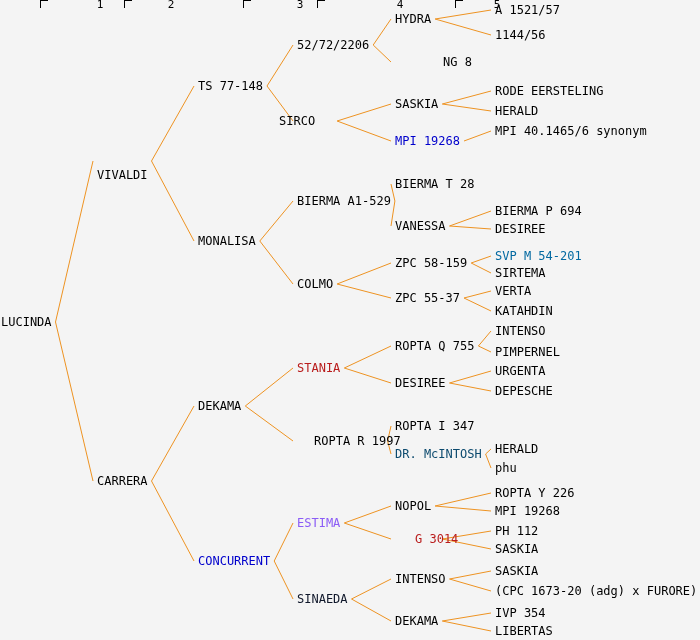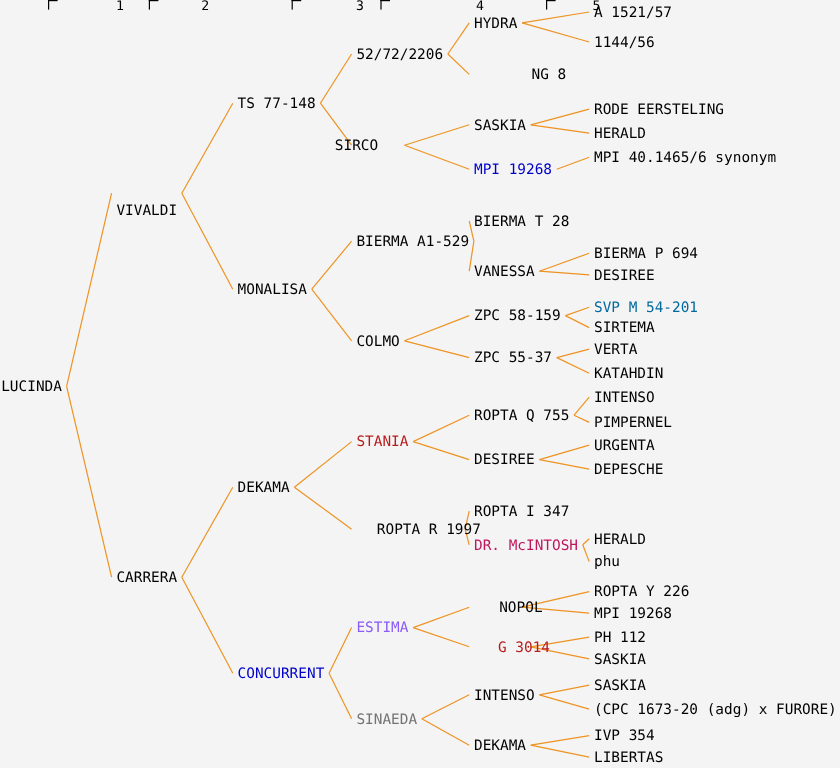--- a/index.html
+++ b/index.html
@@ -126,34 +126,34 @@
       <span class="node" data-interactable="false" style="left: 198px; top: 234px; color: rgb(0, 0, 0);">MONALISA</span>
       <span class="node" data-interactable="false" style="left: 198px; top: 399px; color: rgb(0, 0, 0);">DEKAMA</span>
       <span class="node" data-interactable="true" style="left: 198px; top: 554px; color: rgb(0, 0, 204);">CONCURRENT</span>
       <span class="node" data-interactable="false" style="left: 297px; top: 38px; color: rgb(0, 0, 0);">52/72/2206</span>
       <span class="node" data-interactable="false" style="left: 279px; top: 114px; color: rgb(0, 0, 0); text-align: center;">SIRCO</span>
       <span class="node" data-interactable="false" style="left: 297px; top: 194px; color: rgb(0, 0, 0);">BIERMA A1-529</span>
       <span class="node" data-interactable="false" style="left: 297px; top: 277px; color: rgb(0, 0, 0);">COLMO</span>
       <span class="node" data-interactable="false" style="left: 297px; top: 361px; color: #b91c1c;">STANIA</span>
       <span class="node" data-interactable="false" style="left: 297px; top: 434px; color: rgb(0, 0, 0); margin-left: 17px;">ROPTA R 1997</span>
       <span class="node" data-interactable="false" style="left: 297px; top: 516px; color: #8b5cf6;">ESTIMA</span>
-      <span class="node" data-interactable="false" style="left: 297px; top: 592px; color: #737373;">SINAEDA</span>
+      <span class="node" data-interactable="false" style="left: 297px; top: 592px; color: #0f172a;">SINAEDA</span>
       <span class="node" data-interactable="false" style="left: 395px; top: 12px; color: rgb(0, 0, 0);">HYDRA</span>
       <span class="node" data-interactable="false" style="left: 395px; top: 55px; color: rgb(0, 0, 0); padding-left: 48px;">NG 8</span>
       <span class="node" data-interactable="false" style="left: 395px; top: 97px; color: rgb(0, 0, 0);">SASKIA</span>
       <span class="node" data-interactable="true" style="left: 395px; top: 134px; color: rgb(0, 0, 204);">MPI 19268</span>
       <span class="node" data-interactable="false" style="left: 395px; top: 177px; color: rgb(0, 0, 0);">BIERMA T 28</span>
       <span class="node" data-interactable="false" style="left: 395px; top: 219px; color: rgb(0, 0, 0);">VANESSA</span>
       <span class="node" data-interactable="false" style="left: 395px; top: 256px; color: rgb(0, 0, 0);">ZPC 58-159</span>
       <span class="node" data-interactable="false" style="left: 395px; top: 291px; color: rgb(0, 0, 0);">ZPC 55-37</span>
       <span class="node" data-interactable="false" style="left: 395px; top: 339px; color: rgb(0, 0, 0);">ROPTA Q 755</span>
       <span class="node" data-interactable="false" style="left: 395px; top: 376px; color: rgb(0, 0, 0);">DESIREE</span>
       <span class="node" data-interactable="false" style="left: 395px; top: 419px; color: rgb(0, 0, 0);">ROPTA I 347</span>
-      <span class="node" data-interactable="false" style="left: 395px; top: 447px; color: #be185d;">DR. McINTOSH</span>
-      <span class="node" data-interactable="false" style="left: 416px; top: 499px; color: rgb(0, 0, 0); text-align: center;">NOPOL</span>
+      <span class="node" data-interactable="false" style="left: 395px; top: 447px; color: #0c4a6e;">DR. McINTOSH</span>
+      <span class="node" data-interactable="false" style="left: 395px; top: 499px; color: rgb(0, 0, 0); text-align: center;">NOPOL</span>
       <span class="node" data-interactable="false" style="left: 395px; top: 532px; color: #b91c1c; margin-left: 20px;">G 3014</span>
       <span class="node" data-interactable="false" style="left: 395px; top: 572px; color: rgb(0, 0, 0);">INTENSO</span>
       <span class="node" data-interactable="false" style="left: 395px; top: 614px; color: rgb(0, 0, 0);">DEKAMA</span>
       <span class="node" data-interactable="false" style="left: 495px; top: 3px; color: rgb(0, 0, 0);">A 1521/57</span>
       <span class="node" data-interactable="false" style="left: 495px; top: 28px; color: rgb(0, 0, 0);">1144/56</span>
       <span class="node" data-interactable="false" style="left: 495px; top: 84px; color: rgb(0, 0, 0);">RODE EERSTELING</span>
       <span class="node" data-interactable="false" style="left: 495px; top: 104px; color: rgb(0, 0, 0);">HERALD</span>
       <span class="node" data-interactable="false" style="left: 495px; top: 124px; color: rgb(0, 0, 0);">MPI 40.1465/6 synonym</span>
       <span class="node" data-interactable="false" style="left: 495px; top: 204px; color: rgb(0, 0, 0);">BIERMA P 694</span>
       <span class="node" data-interactable="false" style="left: 495px; top: 222px; color: rgb(0, 0, 0);">DESIREE</span>

